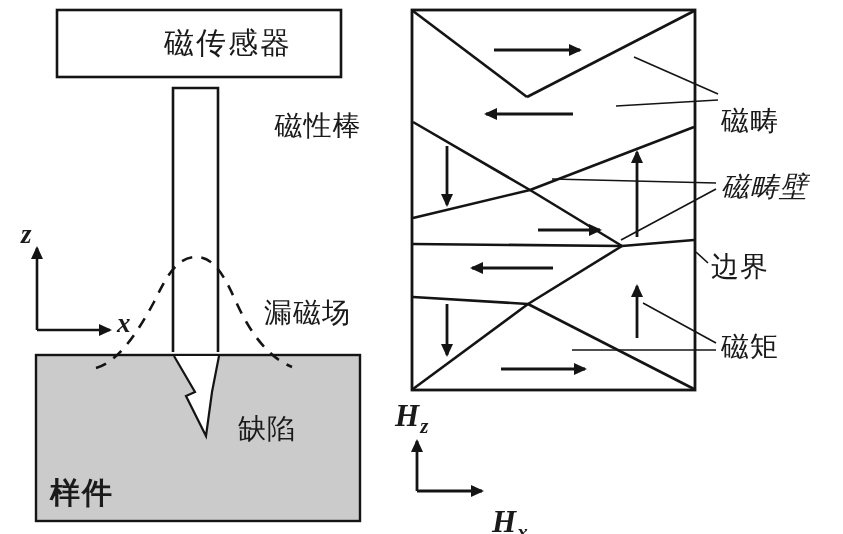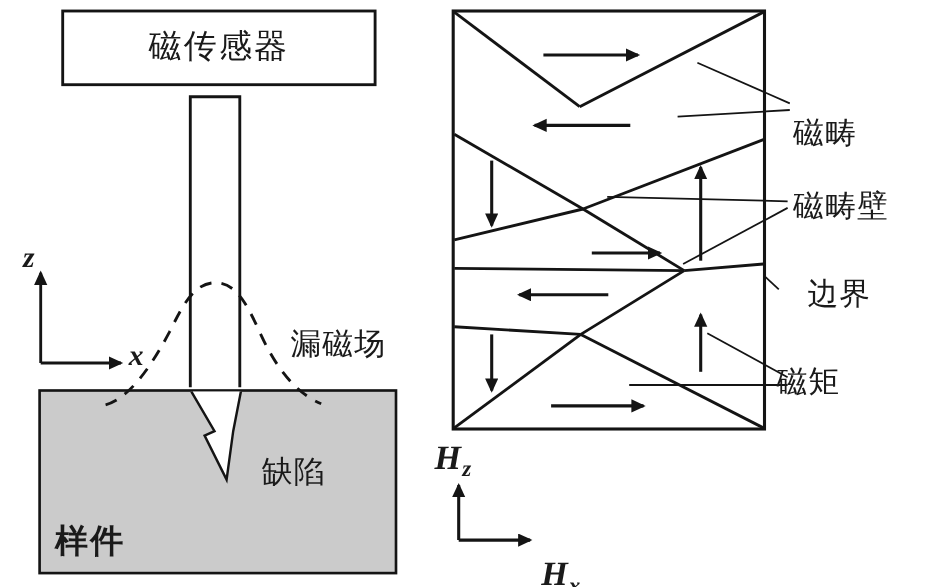--- a/index.html
+++ b/index.html
@@ -5,21 +5,21 @@
   html,body{margin:0;padding:0;}
   body{
     width:843px;height:534px;position:relative;overflow:hidden;
     background:#ffffff;color:#1a1a1a;
     font-family:"Liberation Sans",sans-serif;
   }
   #canvas{position:absolute;left:0;top:0;}
   .lbl{position:absolute;white-space:nowrap;line-height:1.15;}
   .cjk{font-size:28px;letter-spacing:1px;}
   .cjk-lg{font-size:30px;letter-spacing:2px;}
-  .center{text-align:center;}
+  .center{text-align:center;padding-left:29px;}
   .math{
     font-family:"Liberation Serif",serif;font-style:italic;font-weight:600;
     font-size:27px;
   }
   .hlbl{
     font-family:"Liberation Serif",serif;font-style:italic;font-weight:700;
     font-size:31px;
   }
   .hsub{font-size:21px;vertical-align:-7px;margin-left:1px;}
   .rodline{display:block;line-height:37px;}
@@ -94,39 +94,40 @@
     </g>
 
     <line x1="417" y1="491" x2="417" y2="441" stroke-width="2.8" marker-end="url(#ah)"></line>
     <line x1="417" y1="491" x2="482" y2="491" stroke-width="2.8" marker-end="url(#ah)"></line>
   </g>
 </svg>
 
 <div class="lbl cjk-lg center" style="left:57px;top:26px;width:284px;">磁传感器</div>
 
 <div class="lbl cjk center" style="left:214px;top:107px;width:150px;">
+  <span class="rodline">磁性棒</span>
 </div>
 
 <div class="lbl math" style="left:21px;top:219px;">z</div>
 
 <div class="lbl math" style="left:117px;top:308px;">x</div>
 
 <div class="lbl cjk" style="left:232px;top:297px;margin-left:32px;">漏磁场</div>
 
 <div class="lbl cjk" style="left:238px;top:413px;">缺陷</div>
 
 <div class="lbl cjk-lg" style="left:50px;top:476px;font-weight:bold;">样件</div>
 
 <div class="lbl cjk" style="left:721px;top:85px;margin-top:20px;">磁畴</div>
 
-<div class="lbl cjk" style="left:721px;top:171px;">磁畴壁</div>
+<div class="lbl cjk" style="left:721px;top:171px;font-style:italic;">磁畴壁</div>
 
-<div class="lbl cjk" style="left:734px;top:251px;">边界</div>
+<div class="lbl cjk" style="left:711px;top:251px;">边界</div>
 
-<div class="lbl cjk" style="left:706px;top:331px;text-align:center;">磁矩</div>
+<div class="lbl cjk" style="left:721px;top:331px;text-align:center;">磁矩</div>
 
 <div class="lbl hlbl" style="left:395px;top:398px;">
   <span>H</span><span class="hsub">z</span>
 </div>
 
 <div class="lbl hlbl" style="left:492px;top:504px;">
   <span>H</span><span class="hsub">x</span>
 </div>
 
 </body></html>

